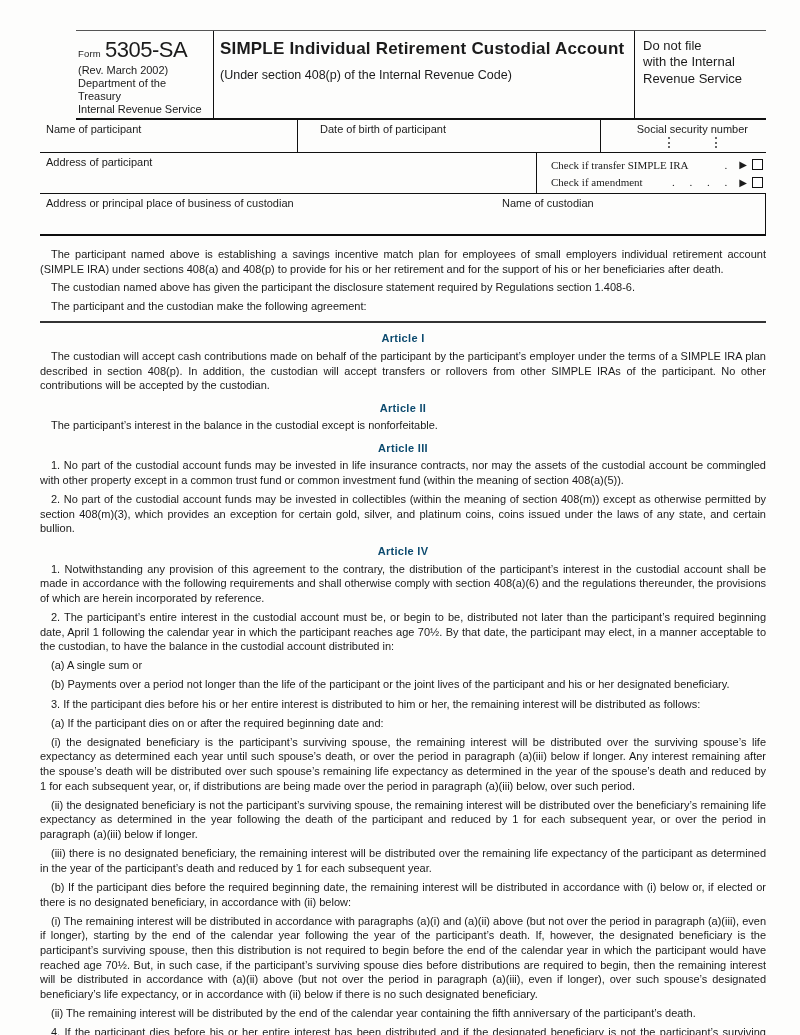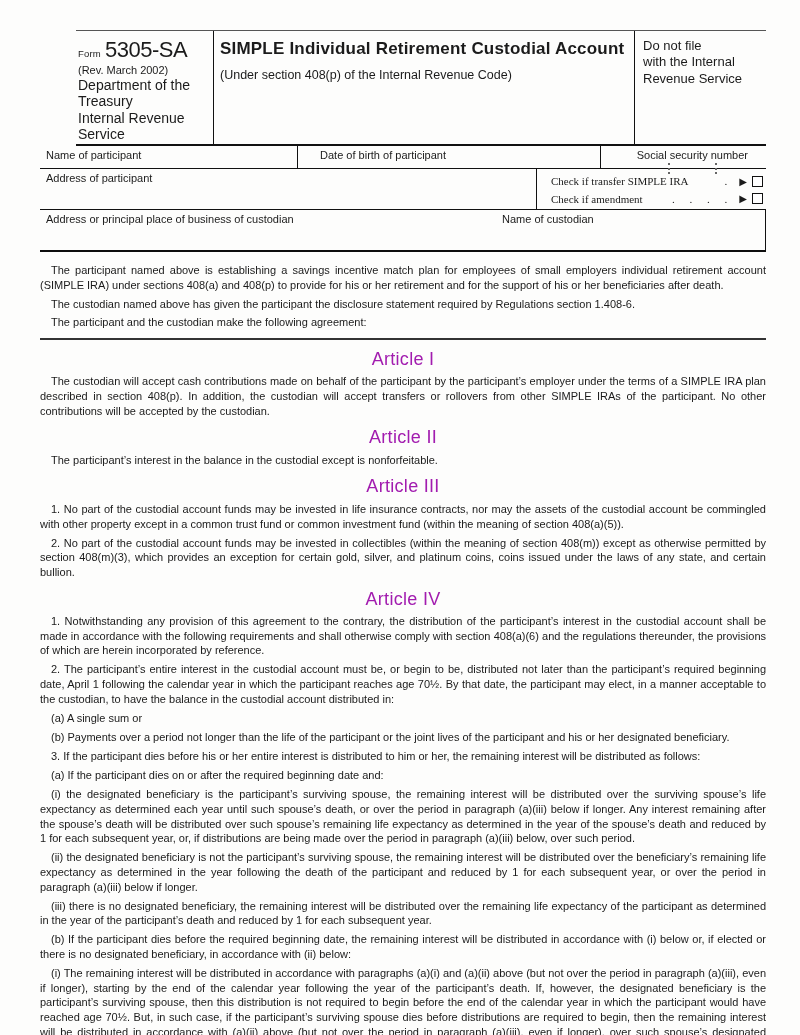--- a/index.html
+++ b/index.html
@@ -14,54 +14,54 @@
   
   .hdr {
     display: flex; border-top: 1px solid #555; border-bottom: 2px solid #111;
     min-height: 78px;
     margin-left: 36px;
   }
   .hdr-left { width: 138px; padding: 6px 4px 2px 2px; border-right: 1.5px solid #111; }
   .form-word { font-size: 9.5px; letter-spacing: .2px; }
   .form-num  { font-size: 22px; letter-spacing: -.5px; margin-left: 4px; }
   .rev { font-size: 11px; margin-top: 1px; }
-  .dept { font-size: 14px; margin-top: 1px; line-height: 1.15; }
+  .dept { font-size: 11px; margin-top: 1px; line-height: 1.15; }
   .hdr-center { flex: 1; text-align: left; padding: 8px 6px 4px 6px; }
   .hdr-title { font-size: 17px; font-weight: 700; letter-spacing: .2px; }
   .hdr-sub { font-size: 12.5px; margin-top: 9px; }
   .hdr-right { width: 132px; border-left: 1.5px solid #111; padding: 7px 2px 2px 8px; font-size: 13px; line-height: 1.25; }
 
   
   .frow { display: flex; border-bottom: 1.5px solid #111; }
   .fcell { padding: 3px 4px 2px 6px; font-size: 11px; }
   .r1 .c1 { width: 270px; border-right: 1px solid #111; }
   .r1 .c2 { width: 300px; border-right: 1px solid #111; }
   .r1 .c3 { width: 156px; text-align: center; }
-  .r1 { height: 23px; gap: 16px; }
+  .r1 { height: 33px; gap: 16px; }
   .ssn-dots { display: flex; justify-content: space-evenly; margin-top: 2px; }
   .ssn-dots span { border-left: 2px dotted #666; height: 11px; width: 0; }
   .r2 { height: 41px; border-bottom: 1px solid #111; }
   .r2 .c1 { width: 496px; }
   .checkbox-area { width: 230px; border-left: 1px solid #111; padding: 3px 3px 2px 14px; display: flex; flex-direction: column; justify-content: space-around; font-family: Liberation Serif, serif; }
   .chk-line { display: flex; align-items: center; font-size: 11px; white-space: nowrap; }
   .chk-dots { letter-spacing: 6px; margin-left: auto; font-size: 11px; }
   .chk-arrow { font-size: 10px; margin: 0 5px 0 6px; }
   .chk-box { width: 11px; height: 11px; border: 1.2px solid #111; display: inline-block; background: #fff; }
   .r3 { height: 42px; border-bottom: 2.5px solid #0d0d0d; }
   .r3 .c1 { width: 270px; border-right: 1px solid #111; }
   .r3 .c2 { flex: 1; }
 
   
   .intro { padding: 7px 0 8px 0; border-bottom: 2px solid #333; }
   p.body-p {
     font-size: 11px; line-height: 1.33; text-align: justify;
     text-indent: 11px; margin-top: 4.5px; color: #1a1a1a;
   }
   .intro p.body-p { margin-top: 4px; }
-  .art-head { text-align: center; font-size: 18px; font-weight: 400; letter-spacing: .3px; margin-top: 9px; margin-bottom: 3px; color: #a21caf; }
+  .art-head { text-align: center; font-size: 11px; font-weight: 700; letter-spacing: .3px; margin-top: 9px; margin-bottom: 3px; color: #0c4a6e; }
 </style>
 </head>
 <body>
 
 <div class="page">
   <div class="content">
 
     <div class="hdr">
       <div class="hdr-left">
         <div>

